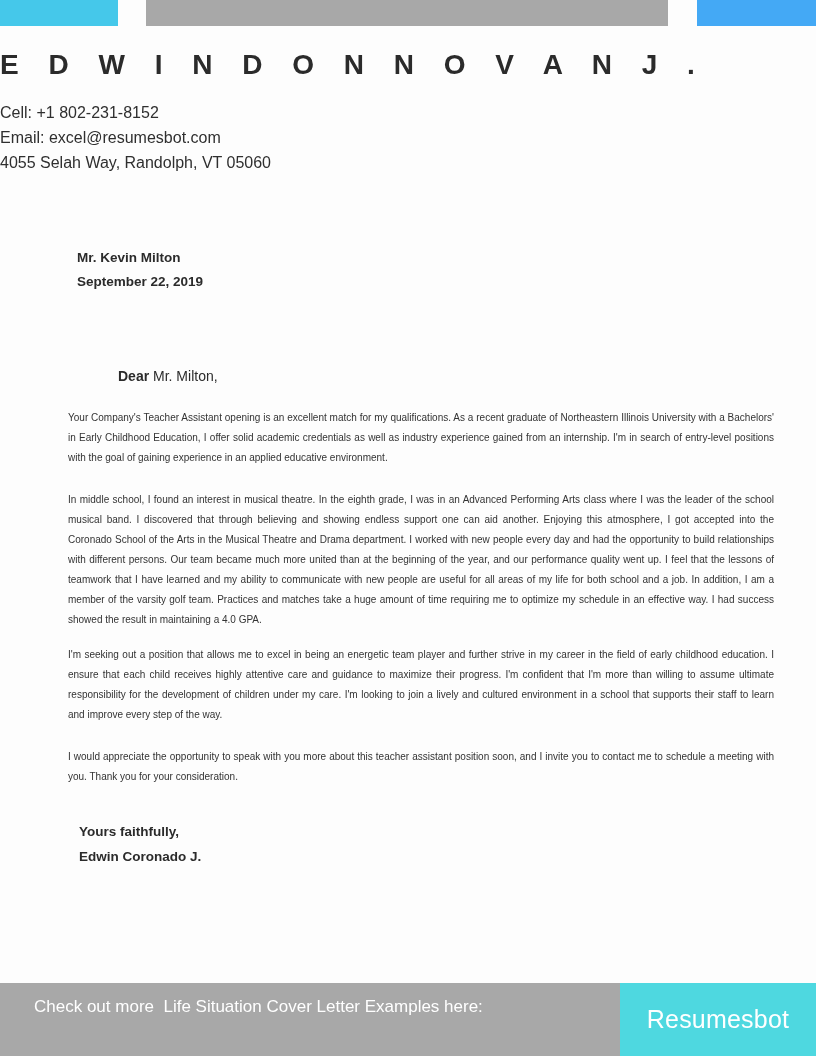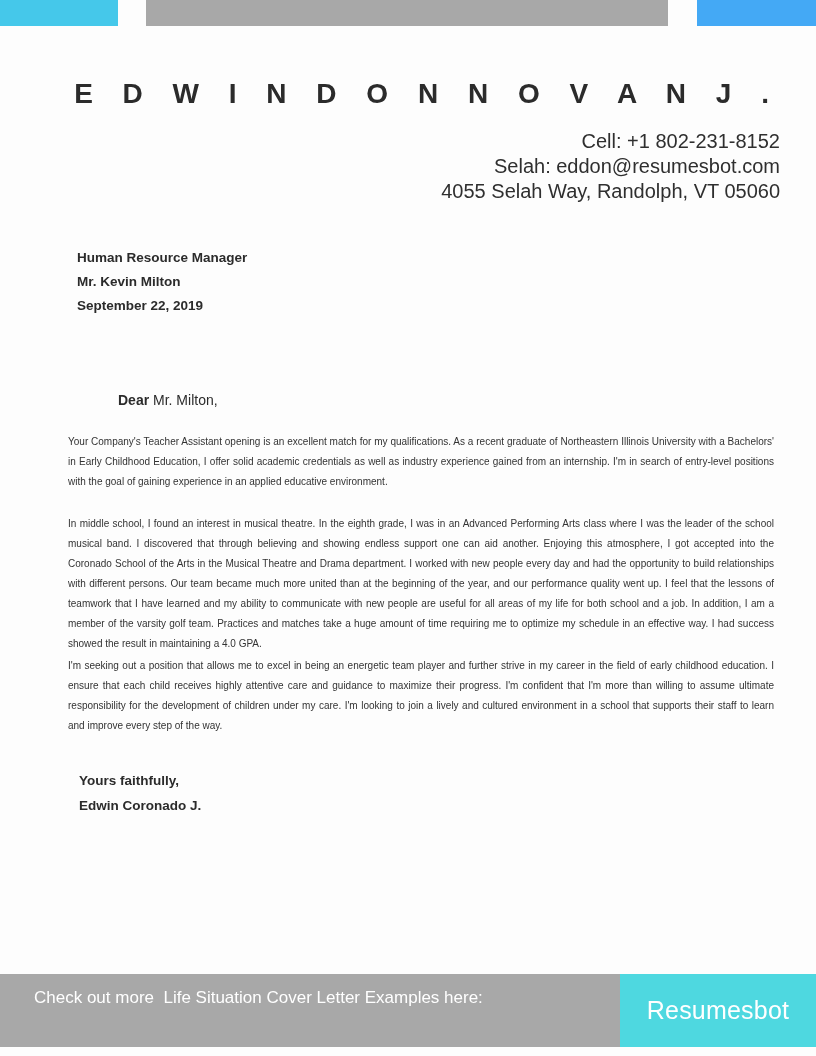--- a/index.html
+++ b/index.html
@@ -32,36 +32,35 @@
   .bar-left-blue  { left: 0;     width: 118px; background: #45c8ea; }
   .bar-center-gray{ left: 146px; width: 522px; background: #a8a8a8; }
   .bar-right-blue { left: 697px; width: 119px; background: #44a9f5; }
 
   
   .header {
     position: absolute;
     top: 48px;
     left: 0;
     width: 780px;
-    text-align: right;
-    margin-top: 29px;
+    text-align: left;
   }
   .name {
     font-size: 28px;
     font-weight: 700;
     letter-spacing: 11px;
     color: #2b2b2b;
     margin: 0;
     line-height: 34px;
   }
   .contact {
     margin-top: 18px;
   }
   .contact-line {
-    font-size: 20px;
+    font-size: 16px;
     color: #2f2f2f;
     line-height: 25px;
     font-weight: 400;
   }
 
   
   .letter {
     position: absolute;
     top: 246px;
     left: 68px;
@@ -89,41 +88,41 @@
     font-weight: 400;
   }
   .para {
     margin-top: 18px;
     font-size: 10px;
     line-height: 20px;
     color: #333333;
     text-align: justify;
   }
   .para.tight {
-    margin-top: 2px;
+    margin-top: 15px;
   }
   .para.gap-lg {
     margin-top: 22px;
   }
   .signoff {
     margin-top: 32px;
     margin-left: 11px;
   }
   .signoff-line {
     font-size: 13.5px;
     font-weight: 700;
     color: #2b2b2b;
     line-height: 25px;
   }
 
   
   .footer {
     position: absolute;
     left: 0;
-    bottom: 9px;
+    bottom: 0;
     width: 816px;
     height: 73px;
     background: #a8a8a8;
   }
   .footer-text {
     position: absolute;
     left: 34px;
     top: 10px;
     width: 570px;
   }
@@ -161,38 +160,38 @@
 <div class="topbars">
   <div class="bar bar-left-blue"></div>
   <div class="bar bar-center-gray"></div>
   <div class="bar bar-right-blue"></div>
 </div>
 
 <div class="header">
   <div class="name">E D W I N   D O N N O V A N   J .</div>
   <div class="contact">
     <div class="contact-line">Cell: +1 802-231-8152</div>
-    <div class="contact-line">Selah: eddon@resumesbot.com</div>
+    <div class="contact-line">Email: excel@resumesbot.com</div>
     <div class="contact-line">4055 Selah Way, Randolph, VT 05060</div>
   </div>
 </div>
 
 <div class="letter">
 
   <div>
-    <div class="recipient-line">Human Resource Manager</div>
     <div class="recipient-line">Mr. Kevin Milton</div>
     <div class="recipient-line">September 22, 2019</div>
   </div>
 
   <div class="salutation"><span class="greet">Dear</span><span class="greet-name"> Mr. Milton,</span></div>
 
   <div class="para gap-lg">Your Company's Teacher Assistant opening is an excellent match for my qualifications. As a recent graduate of Northeastern Illinois University with a Bachelors' in Early Childhood Education, I offer solid academic credentials as well as industry experience gained from an internship. I'm in search of entry-level positions with the goal of gaining experience in an applied educative environment.</div>
   <div class="para gap-lg">In middle school, I found an interest in musical theatre. In the eighth grade, I was in an Advanced Performing Arts class where I was the leader of the school musical band. I discovered that through believing and showing endless support one can aid another. Enjoying this atmosphere, I got accepted into the Coronado School of the Arts in the Musical Theatre and Drama department. I worked with new people every day and had the opportunity to build relationships with different persons. Our team became much more united than at the beginning of the year, and our performance quality went up. I feel that the lessons of teamwork that I have learned and my ability to communicate with new people are useful for all areas of my life for both school and a job. In addition, I am a member of the varsity golf team. Practices and matches take a huge amount of time requiring me to optimize my schedule in an effective way. I had success showed the result in maintaining a 4.0 GPA.</div>
   <div class="para tight">I'm seeking out a position that allows me to excel in being an energetic team player and further strive in my career in the field of early childhood education. I ensure that each child receives highly attentive care and guidance to maximize their progress. I'm confident that I'm more than willing to assume ultimate responsibility for the development of children under my care. I'm looking to join a lively and cultured environment in a school that supports their staff to learn and improve every step of the way.</div>
+  <div class="para gap-lg">I would appreciate the opportunity to speak with you more about this teacher assistant position soon, and I invite you to contact me to schedule a meeting with you. Thank you for your consideration.</div>
 
   <div class="signoff">
     <div class="signoff-line">Yours faithfully,</div>
     <div class="signoff-line">Edwin Coronado J.</div>
   </div>
 
 </div>
 
 <div class="footer">
   <div class="footer-text">

